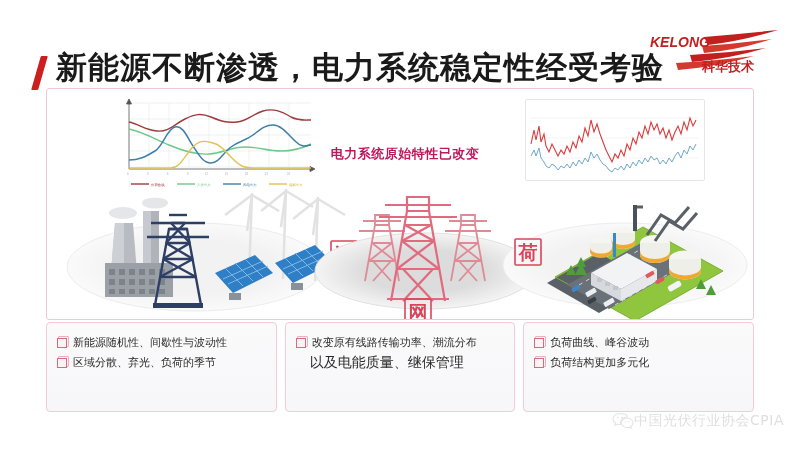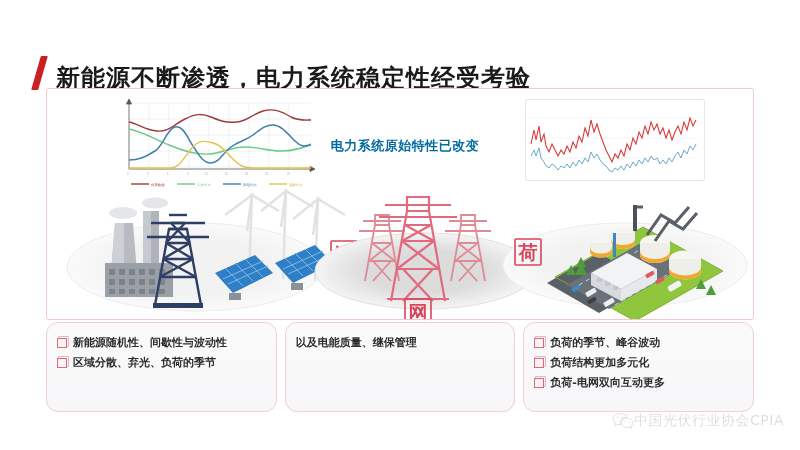--- a/index.html
+++ b/index.html
@@ -11,22 +11,22 @@
   }
   .slide{position:absolute;inset:0;background:#fff;}
 
   
   .header{position:absolute;left:0;top:24px;width:800px;height:56px;}
   .title-slash{
     position:absolute;left:36px;top:32px;width:7px;height:34px;
     background:#cc1f1f;transform:skewX(-16deg);border-radius:1px;
   }
   .title-text{
-    position:absolute;left:56px;top:38px;
-    font-size:24px;font-weight:bold;color:#1a1a1a;letter-spacing:1px;
+    position:absolute;left:56px;top:23px;
+    font-size:31px;font-weight:bold;color:#1a1a1a;letter-spacing:1px;
     white-space:nowrap;
     font-family:"DejaVu Sans","Liberation Sans",sans-serif;
   }
 
   
   .logo{position:absolute;right:14px;top:27px;width:140px;height:52px;}
   .logo svg{display:block;}
 
   
   .panel{
@@ -35,48 +35,48 @@
     box-sizing:border-box;
   }
 
   
   .chart-left{position:absolute;left:68px;top:10px;width:200px;height:92px;}
   .chart-right{
     position:absolute;right:48px;top:10px;width:178px;height:80px;
     border:1px solid #e6e6e6;background:#fff;border-radius:2px;
   }
   .center-caption{
-    position:absolute;left:268px;top:48px;width:180px;text-align:center;
-    font-size:13px;font-weight:bold;color:#0369a1;letter-spacing:.5px;
+    position:absolute;left:268px;top:56px;width:180px;text-align:center;
+    font-size:13px;font-weight:bold;color:#be185d;letter-spacing:.5px;
     font-family:"DejaVu Sans","Liberation Sans",sans-serif;
   }
 
   
   .illus{position:absolute;left:0;top:96px;width:706px;height:134px;}
   .illus svg{display:block;}
 
   
   .boxes{position:absolute;left:46px;top:322px;width:708px;height:90px;
     display:flex;gap:8px;}
   .box{
-    flex:1;border:1px solid #f2ccd6;border-radius:12px;
+    flex:1;border:1px solid #f2ccd6;border-radius:4px;
     background:linear-gradient(180deg,#fbfafb 0%,#f7f6f8 100%);
-    padding:12px 24px 8px 10px;box-sizing:border-box;font-weight:bold;
+    padding:12px 24px 8px 10px;box-sizing:border-box;
   }
   .li{display:flex;align-items:flex-start;margin-bottom:5px;}
   .bullet{
     flex:none;width:8px;height:8px;margin-top:3px;margin-right:6px;
     border:1px solid #d96a80;background:#fdf2f4;
     box-shadow:1.5px -1.5px 0 -0.5px #fdf2f4, 1.5px -1.5px 0 0 #d96a80;
   }
   .li-text{
     font-size:11px;color:#2c2c2c;line-height:15px;
     font-family:"DejaVu Sans","Liberation Sans",sans-serif;
   }
-  .li-cont{font-size:11px;color:#2c2c2c;line-height:15px;
+  .li-cont{margin-left:14px;font-size:14px;color:#2c2c2c;line-height:15px;
     font-family:"DejaVu Sans","Liberation Sans",sans-serif;margin-bottom:5px;}
 
   
   .watermark{
     position:absolute;right:16px;bottom:20px;
     display:flex;align-items:center;gap:0;opacity:.45;
   }
   .wm-text{
     font-size:14px;color:#b8b8b8;letter-spacing:.5px;
     font-family:"DejaVu Sans","Liberation Sans",sans-serif;
@@ -85,20 +85,30 @@
 </head>
 <body>
 
 <div class="slide">
 
   <div class="header">
     <div class="title-slash"></div>
     <div class="title-text">新能源不断渗透，电力系统稳定性经受考验</div>
   </div>
 
+  <div class="logo">
+    <svg width="140" height="52" viewBox="0 0 140 52">
+      <path d="M58 10 Q92 7 132 3 Q96 14 62 18 Z" fill="#c2201f"></path>
+      <path d="M56 19 Q90 17 126 12 Q92 23 58 26 Z" fill="#d4392f"></path>
+      <path d="M44 28 Q82 26 120 21 Q84 32 46 35 Z" fill="#c2201f"></path>
+      <path d="M30 36 Q68 34 108 29 Q70 40 32 43 Z" fill="#d4392f"></path>
+      <text x="4" y="20" font-family="Liberation Sans, sans-serif" font-size="14" font-weight="bold" font-style="italic" fill="#c2201f">KELONG</text>
+      <text x="56" y="44" font-family="DejaVu Sans, sans-serif" font-size="13" font-weight="bold" fill="#c2201f">科华技术</text>
+    </svg>
+  </div>
 
   <div class="panel">
 
     <div class="chart-left">
       <svg width="200" height="92" viewBox="0 0 200 92">
 
         <g stroke="#d8e0e8" stroke-width="0.5">
           <line x1="14" y1="4" x2="196" y2="4"></line>
           <line x1="14" y1="20" x2="196" y2="20"></line>
           <line x1="14" y1="36" x2="196" y2="36"></line>
@@ -382,35 +392,35 @@
         <span class="bullet"></span>
         <span class="li-text">新能源随机性、间歇性与波动性</span>
       </div>
       <div class="li">
         <span class="bullet"></span>
         <span class="li-text">区域分散、弃光、负荷的季节</span>
       </div>
     </div>
 
     <div class="box">
+      <div class="li">
+        <span class="bullet"></span>
+        <span class="li-text">改变原有线路传输功率、潮流分布</span>
+      </div>
       <div class="li-cont">以及电能质量、继保管理</div>
     </div>
 
     <div class="box">
       <div class="li">
         <span class="bullet"></span>
-        <span class="li-text">负荷的季节、峰谷波动</span>
+        <span class="li-text">负荷曲线、峰谷波动</span>
       </div>
       <div class="li">
         <span class="bullet"></span>
         <span class="li-text">负荷结构更加多元化</span>
-      </div>
-      <div class="li">
-        <span class="bullet"></span>
-        <span class="li-text">负荷-电网双向互动更多</span>
       </div>
     </div>
   </div>
 
   <div class="watermark">
     <svg width="22" height="18" viewBox="0 0 22 18">
       <path d="M8 1.5 C4 1.5 1 4 1 7 C1 8.7 2 10.2 3.6 11.2 L3 13.4 L5.4 12.2 C6.2 12.4 7.1 12.5 8 12.5 C8.2 12.5 8.4 12.5 8.6 12.5 C8.4 12 8.3 11.4 8.3 10.8 C8.3 7.6 11.5 5 15.4 5 C15.2 2.9 12 1.5 8 1.5 Z" fill="none" stroke="#c4c4c4" stroke-width="1.1"></path>
       <circle cx="5.8" cy="5.6" r="0.85" fill="#c4c4c4"></circle>
       <circle cx="10" cy="5.6" r="0.85" fill="#c4c4c4"></circle>
       <path d="M15.2 6.2 C18.4 6.2 21 8.3 21 10.8 C21 12.2 20.2 13.5 18.9 14.3 L19.4 16.2 L17.3 15.2 C16.7 15.4 15.9 15.5 15.2 15.5 C12 15.5 9.4 13.4 9.4 10.8 C9.4 8.3 12 6.2 15.2 6.2 Z" fill="none" stroke="#c4c4c4" stroke-width="1.1"></path>

